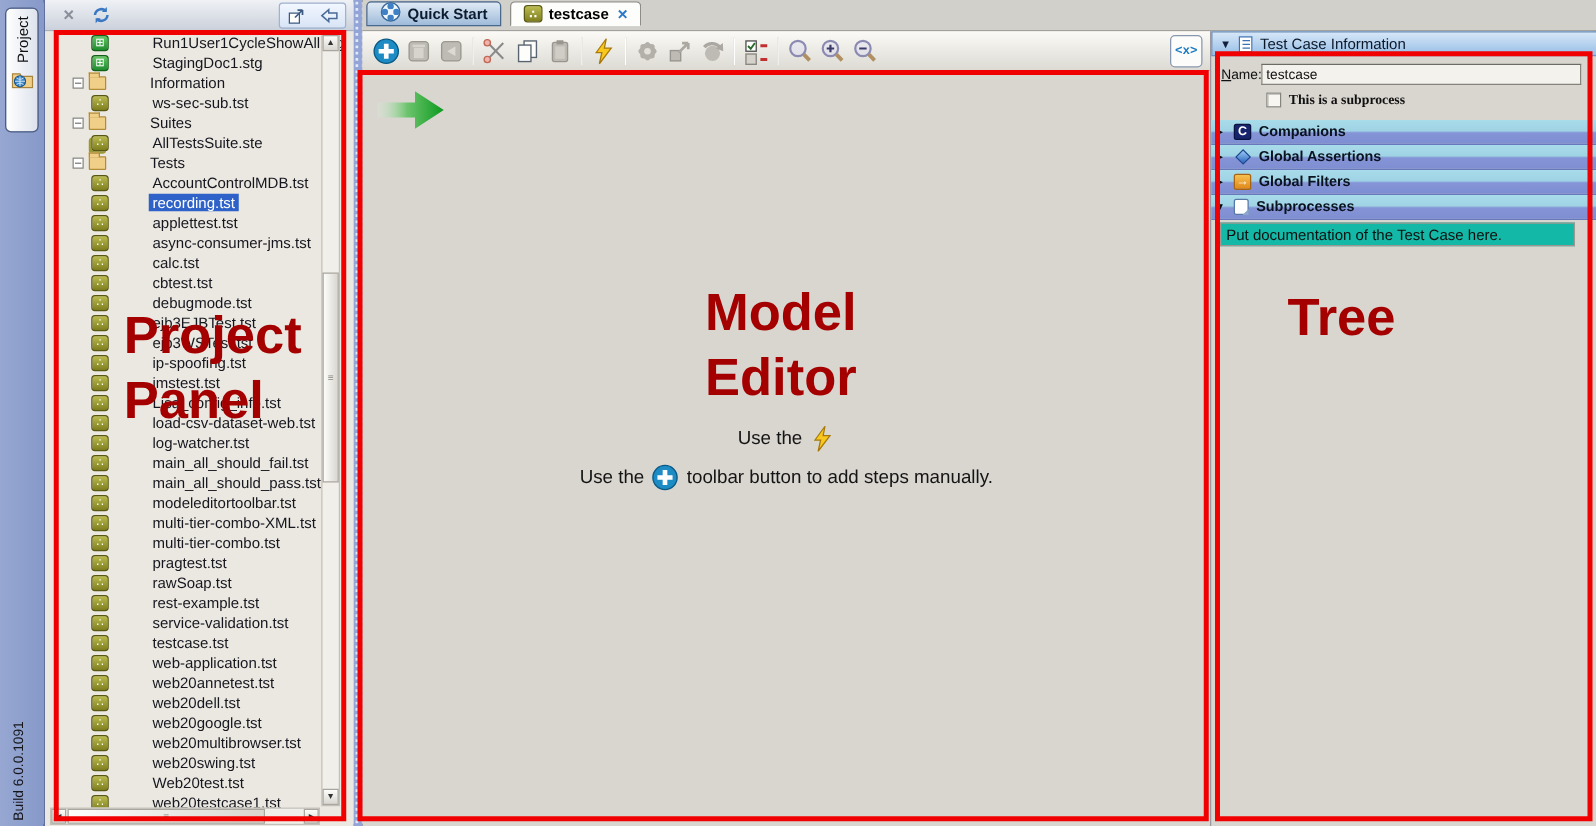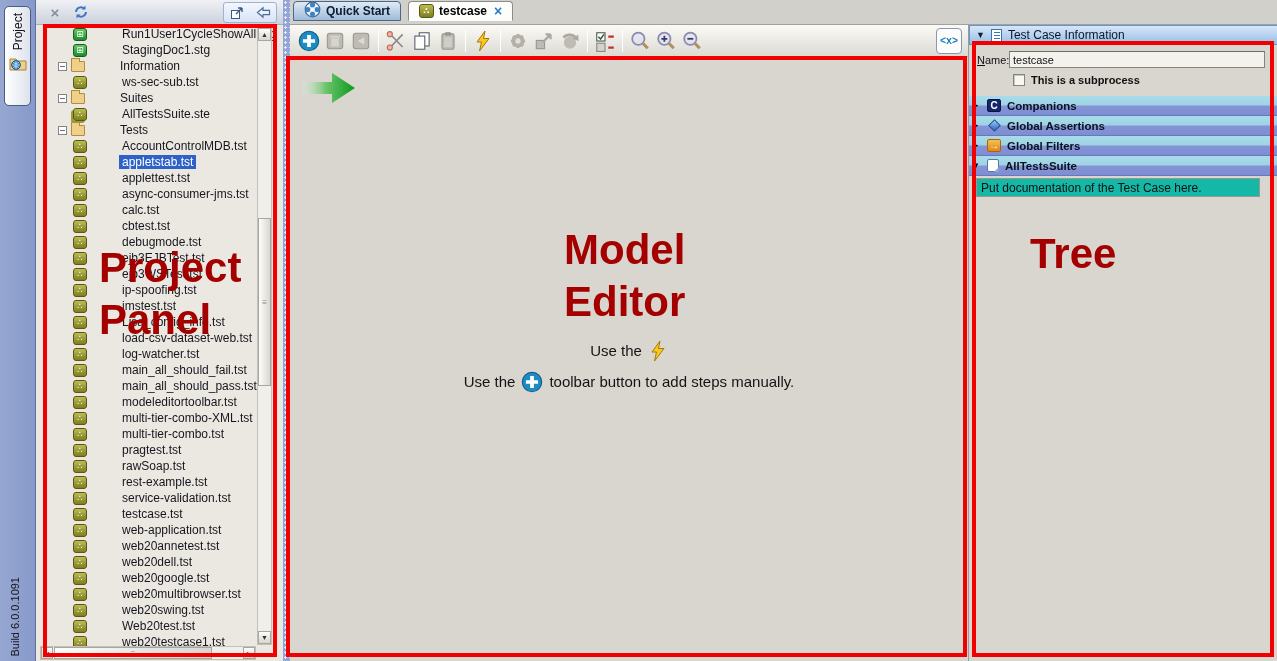--- a/index.html
+++ b/index.html
@@ -97,21 +97,21 @@
   .hdr-arrow{ font-size:9px; color:#10203a; }
   .doc-ico{ width:11px; height:13px; background:#fff; border:1px solid #3a72b4; position:relative; }
   .doc-ico::before{ content:""; position:absolute; left:2px; top:2px; width:6px; height:1.5px;
      background:#3a72b4; box-shadow:0 3px 0 #3a72b4, 0 6px 0 #3a72b4; }
   #name-row{ position:absolute; left:0; top:26px; width:309px; display:flex; align-items:center; font-size:11px; color:#101010; }
   #name-row .lab{ margin-left:8px; width:32px; }
   #name-row .lab u{ text-decoration:underline; }
   #name-input{ width:256px; height:17px; background:#f4f2ec; border:1px solid #84847c;
      border-top-color:#6c6c64; font-size:11px; padding:0 3px; font-family:inherit; color:#101010; }
   #subproc-row{ position:absolute; left:44px; top:49px; display:flex; align-items:center; gap:6px;
-     font-size:11px; font-weight:bold; color:#101010; }
+     font-size:11px; font-weight:bold; color:#101010;font-family:Liberation Serif, serif; }
   .cbox{ width:12px; height:12px; background:#f8f6f0; border:1px solid #84847c; box-shadow:inset 1px 1px 0 #c8c6c0; }
   #sections{ position:absolute; left:0; top:71px; width:309px; }
   .secbar{ height:20px; display:flex; align-items:center; gap:6px; padding-left:3px;
     background:linear-gradient(#a9dcea 0%, #9fd2e4 46%, #8494d6 54%, #7e8ed2 100%);
     border-bottom:1px solid #6878bc; font-size:11.5px; font-weight:bold; color:#0a1220; }
   .sec-arrow{ font-size:8px; color:#000; width:9px; }
   .sic{ width:14px; height:13px; display:inline-flex; align-items:center; justify-content:center;
     font-size:10px; border-radius:2px; }
   .sic.companions{ background:#16246e; color:#fff; font-weight:bold; border:1px solid #0a1240; }
   .sic.assertions{ background:transparent; }
@@ -210,21 +210,21 @@
           <span class="expander">–</span>
           <span class="ticon folder"></span>
           <span class="tlabel">Tests</span>
         </div>
         <div class="trow" style="padding-left: 32px;">
           <span class="ticon tst">∴</span>
           <span class="tlabel">AccountControlMDB.tst</span>
         </div>
         <div class="trow" style="padding-left: 32px;">
           <span class="ticon tst">∴</span>
-          <span class="tlabel sellab">appletstab.tst</span>
+          <span class="tlabel sellab">recording.tst</span>
         </div>
         <div class="trow" style="padding-left: 32px;">
           <span class="ticon tst">∴</span>
           <span class="tlabel">applettest.tst</span>
         </div>
         <div class="trow" style="padding-left: 32px;">
           <span class="ticon tst">∴</span>
           <span class="tlabel">async-consumer-jms.tst</span>
         </div>
         <div class="trow" style="padding-left: 32px;">
@@ -541,21 +541,21 @@
           <span>Global Assertions</span>
         </div>
         <div class="secbar">
           <span class="sec-arrow">►</span>
           <span class="sic filters">→</span>
           <span>Global Filters</span>
         </div>
         <div class="secbar">
           <span class="sec-arrow">▼</span>
           <span class="sic documentation"></span>
-          <span>AllTestsSuite</span>
+          <span>Subprocesses</span>
         </div>
       </div>
     <div id="doc-box">Put documentation of the Test Case here.</div>
   </div>
 
   <div class="redbox" id="box-left"></div>
   <div class="redbox" id="box-center"></div>
   <div class="redbox" id="box-right"></div>
   <div class="ann" id="ann-project">
     <div>Project</div>

